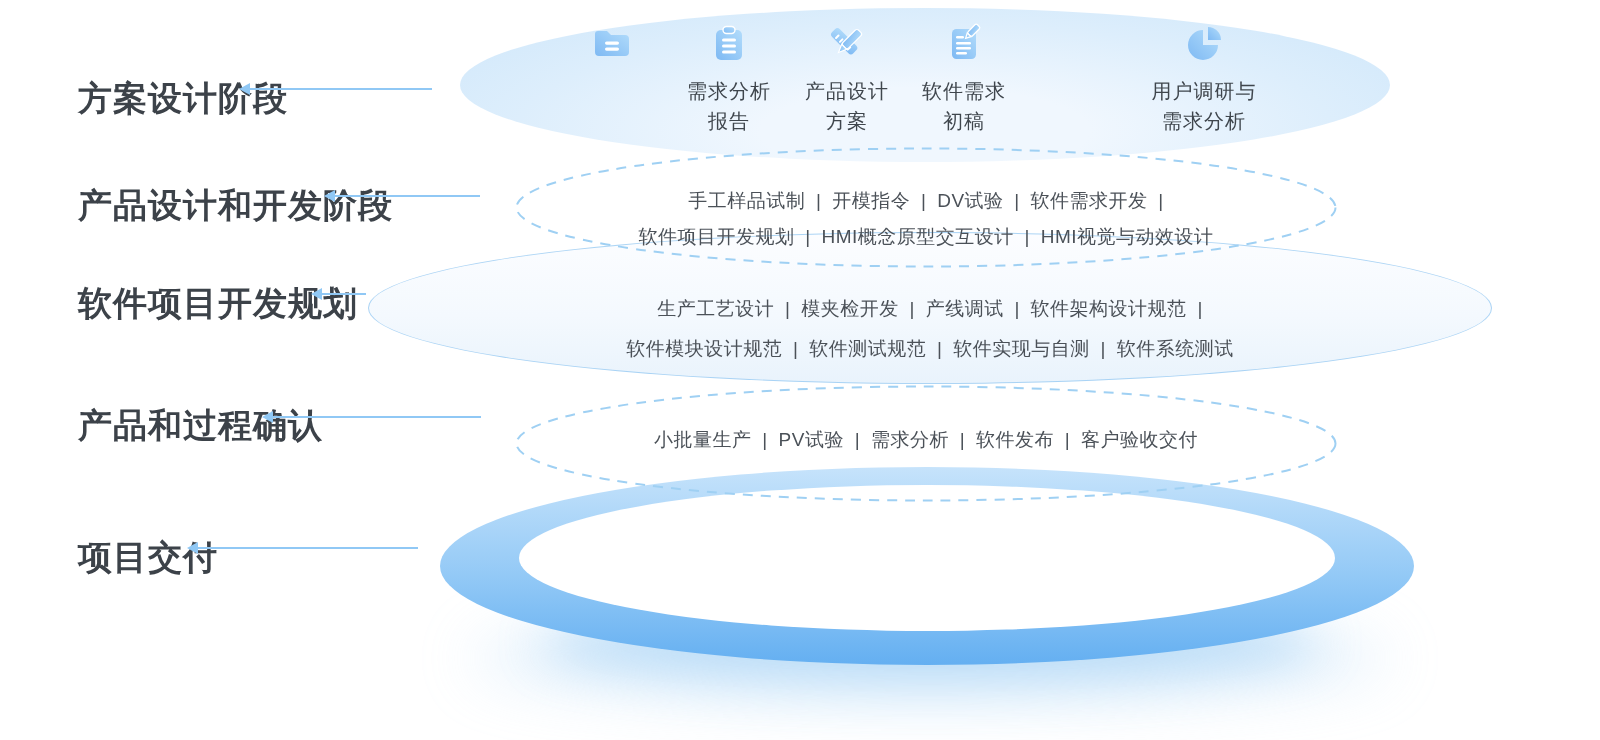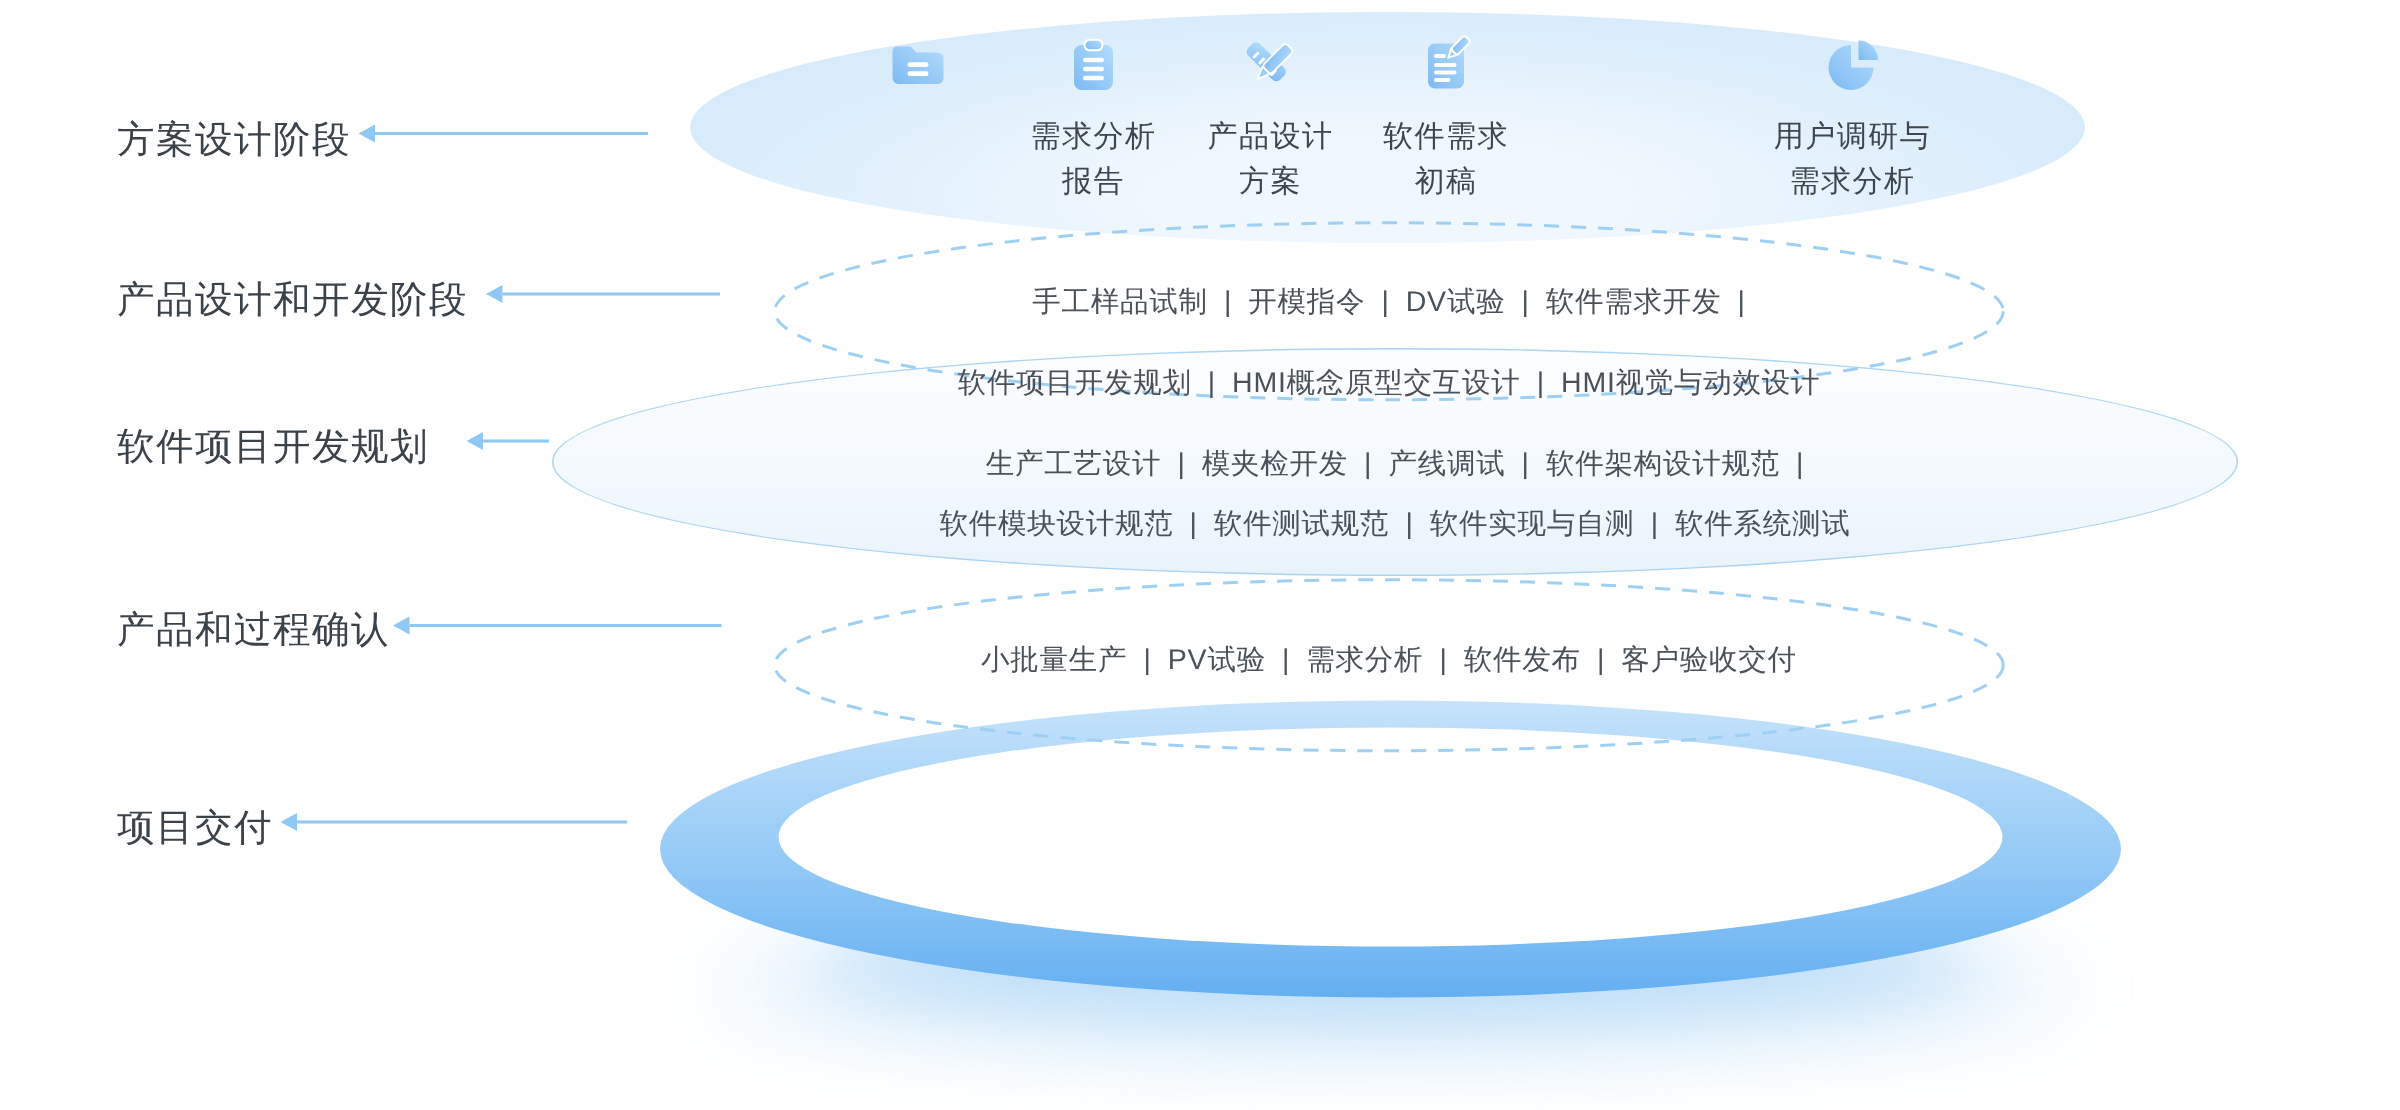--- a/index.html
+++ b/index.html
@@ -2,21 +2,21 @@
 <html lang="zh"><head>
 <meta charset="utf-8">
 <style>
   html,body{margin:0;padding:0;background:#ffffff;}
   .canvas{
     position:relative;width:1600px;height:740px;background:#ffffff;overflow:hidden;
     font-family:"Liberation Sans","DejaVu Sans",sans-serif;
   }
   
   .phase-label{
-    position:absolute;left:78px;font-size:25px;font-weight:normal;color:#3c4249;
+    position:absolute;left:78px;font-size:34px;font-weight:bold;color:#3c4249;
     letter-spacing:1px;white-space:nowrap;z-index:6;
   }
   
   .arrow{position:absolute;height:2px;background:#90c8f5;z-index:6;}
   .arrow::before{
     content:"";position:absolute;left:-11px;top:-5px;width:0;height:0;
     border-top:6px solid transparent;border-bottom:6px solid transparent;
     border-right:11px solid #90c8f5;
   }
   
@@ -32,21 +32,21 @@
     white-space:pre-line;letter-spacing:1px;
   }
   
   .dashed-ellipse{position:absolute;z-index:3;}
   .dashed-ellipse svg{position:absolute;left:0;top:0;}
   .lines-box{position:absolute;left:0;top:0;width:100%;height:100%;display:flex;flex-direction:column;align-items:center;}
   .content-line{
     font-size:19px;color:#4b5158;white-space:nowrap;word-spacing:5px;letter-spacing:0.5px;
   }
   .e2 .lines-box{padding-top:41px;}
-  .e2 .content-line + .content-line{margin-top:28px;}
+  .e2 .content-line + .content-line{margin-top:10px;}
   .e4 .lines-box{padding-top:42px;}
   
   .ellipse3{
     position:absolute;left:368px;top:232px;width:1122px;height:150px;border-radius:50%;
     border:1.5px solid rgba(153,203,243,0.8);
     background:linear-gradient(180deg,#fcfdff 0%,#f4f9fe 55%,#e9f3fc 100%);
     z-index:2;
   }
   .ellipse3 .lines-box{padding-top:63px;}
   .ellipse3 .content-line + .content-line{margin-top:14px;}
@@ -148,21 +148,21 @@
         <g transform="rotate(45 30 10)">
           <rect x="27" y="1" width="6" height="13" rx="1.8" fill="url(#gIcon)" stroke="#fff" stroke-width="1.3"></rect>
           <path d="M27.3 14 h5.4 l-2.7 5 z" fill="url(#gIcon)" stroke="#fff" stroke-width="1.3"></path>
         </g>
       </svg>
       <div class="l1-label">软件需求
 初稿</div>
     </div>
 
 
-    <div class="l1-item" style="left:775px">
+    <div class="l1-item" style="left:744px">
       <svg class="l1-icon" width="44" height="44" viewBox="0 0 44 44">
         <path fill="url(#gIcon)" d="M21 23 L21 8 A15 15 0 1 0 36 23 Z"></path>
         <path fill="url(#gIcon)" d="M26 18 L26 5 A13 13 0 0 1 39 18 Z"></path>
       </svg>
       <div class="l1-label">用户调研与
 需求分析</div>
     </div>
 
   </div>
 

